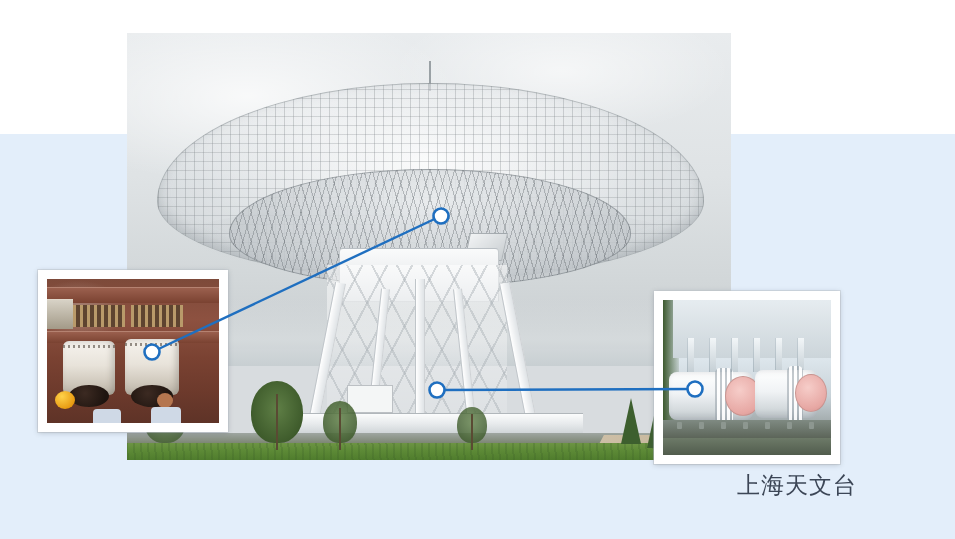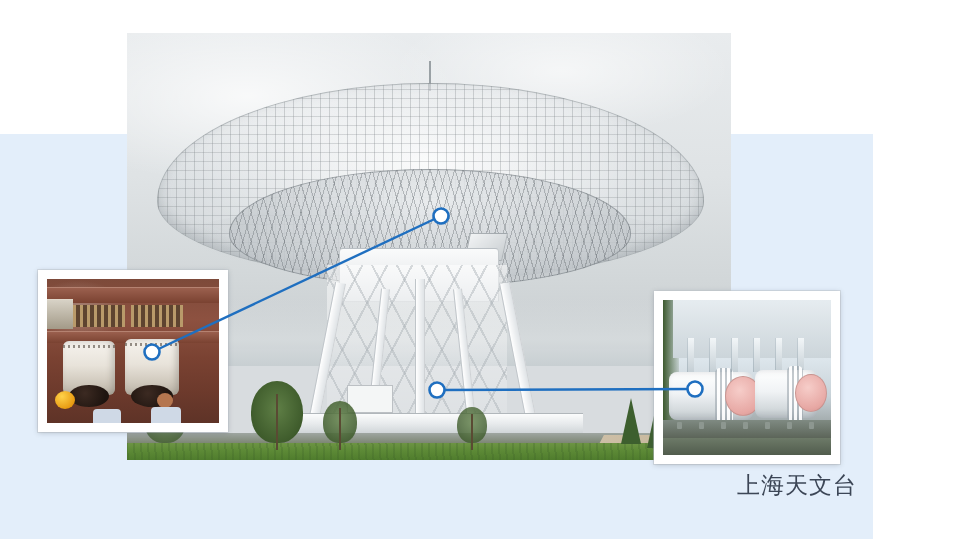--- a/index.html
+++ b/index.html
@@ -5,21 +5,21 @@
   html, body {
     margin: 0;
     padding: 0;
     background: #ffffff;
   }
   body {
     font-family: "Liberation Sans", sans-serif;
   }
   #slide {
     position: relative;
-    width: 873px;
+    width: 955px;
     height: 539px;
     overflow: hidden;
     background: #ffffff;
   }
   
   .bg-white-band {
     position: absolute;
     left: 0; top: 0;
     width: 955px; height: 134px;
     background: #ffffff;

